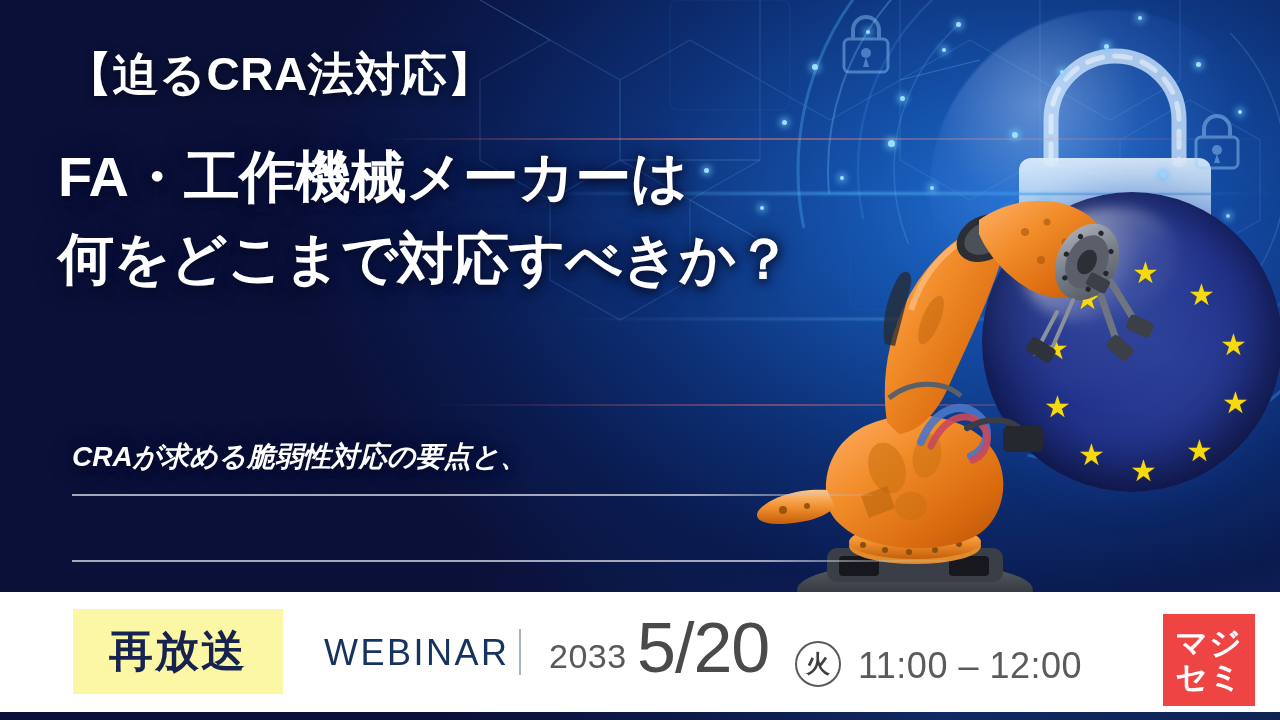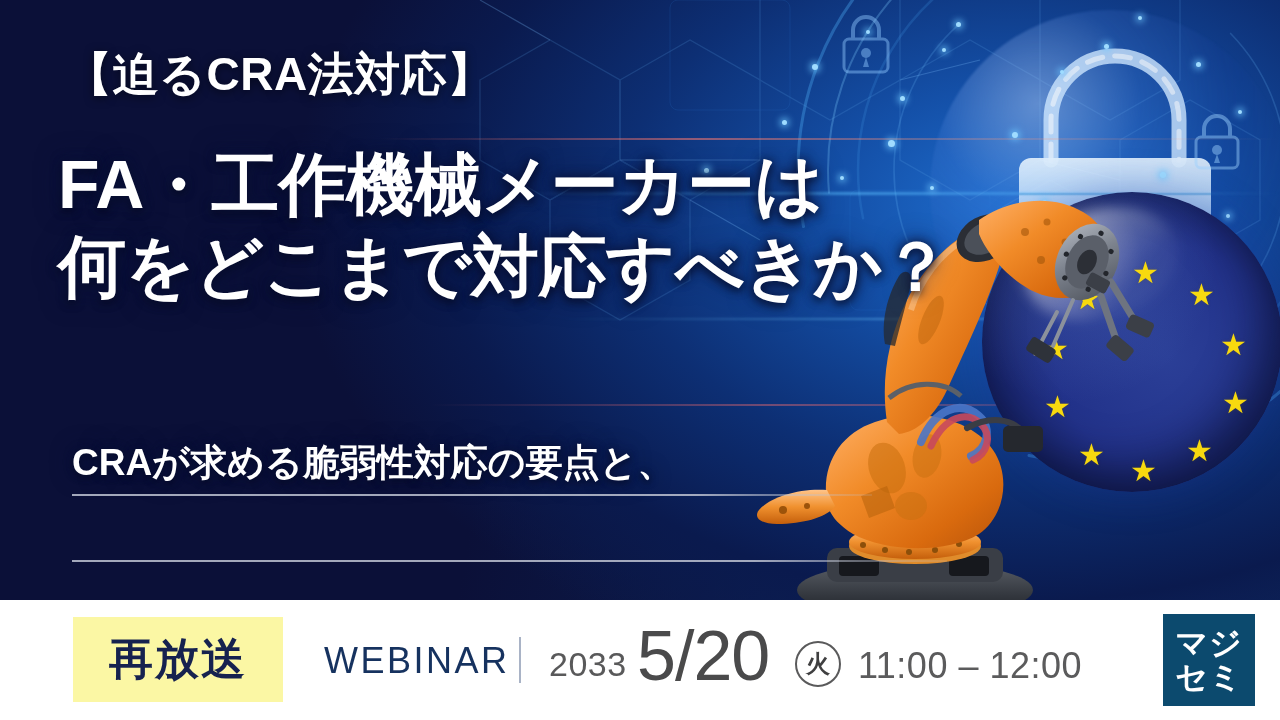--- a/index.html
+++ b/index.html
@@ -156,21 +156,21 @@
     font-weight: 700;
     color: #ffffff;
     letter-spacing: 0.5px;
     text-shadow: 0 2px 10px rgba(0,0,0,0.55);
     white-space: nowrap;
   }
 
   .title {
     position: absolute;
     left: 58px;
-    font-size: 68px;
+    font-size: 56px;
     font-weight: 700;
     color: #ffffff;
     letter-spacing: -0.5px;
     white-space: nowrap;
     text-shadow: 0 0 12px rgba(10,18,60,0.95), 0 0 26px rgba(10,18,60,0.75), 0 3px 8px rgba(0,0,0,0.6);
   }
   .title-1 { top: 140px; }
   .title-2 { top: 222px; }
 
   .pill {
@@ -186,42 +186,43 @@
     font-weight: 700;
     color: #14204e;
     letter-spacing: 0.5px;
     white-space: nowrap;
     box-shadow: 0 2px 10px rgba(0,0,0,0.35);
   }
 
   .sub {
     position: absolute;
     left: 72px;
-    font-size: 37px;
+    font-size: 28px;
     font-weight: 700;
     color: #ffffff;
     white-space: nowrap;
     text-shadow: 0 0 10px rgba(10,18,60,0.95), 0 0 22px rgba(10,18,60,0.8), 0 2px 6px rgba(0,0,0,0.55);
+    font-style: italic;
   }
   .sub-1 { top: 438px; }
   .sub-2 { top: 503px; }
 
   .rule {
     position: absolute;
     left: 72px;
     height: 2px;
     background: linear-gradient(90deg, rgba(190,195,210,0.85) 0%, rgba(190,195,210,0.85) 78%, rgba(190,195,210,0.15) 100%);
   }
   .rule-1 { top: 494px; width: 800px; }
   .rule-2 { top: 560px; width: 875px; }
 
   
   .footer {
     position: absolute;
-    left: 0; bottom: 0;
+    left: 0; bottom: 8px;
     width: 1280px; height: 120px;
     background: #ffffff;
     display: flex;
     align-items: center;
   }
   .rebroadcast-badge {
     position: absolute;
     left: 73px; top: 17px;
     width: 210px; height: 85px;
     background: #fbf7a4;
@@ -279,21 +280,21 @@
     position: absolute;
     left: 858px; top: 645px;
     font-size: 36px;
     color: #5b5b5c;
     letter-spacing: 0.5px;
   }
   .logo {
     position: absolute;
     left: 1163px; top: 614px;
     width: 92px; height: 92px;
-    background: #0c4a6e;
+    background: #ef4444;
     display: flex;
     flex-direction: column;
     align-items: center;
     justify-content: center;
     gap: 2px;
   }
   .logo span {
     color: #ffffff;
     font-size: 32px;
     font-weight: 700;

